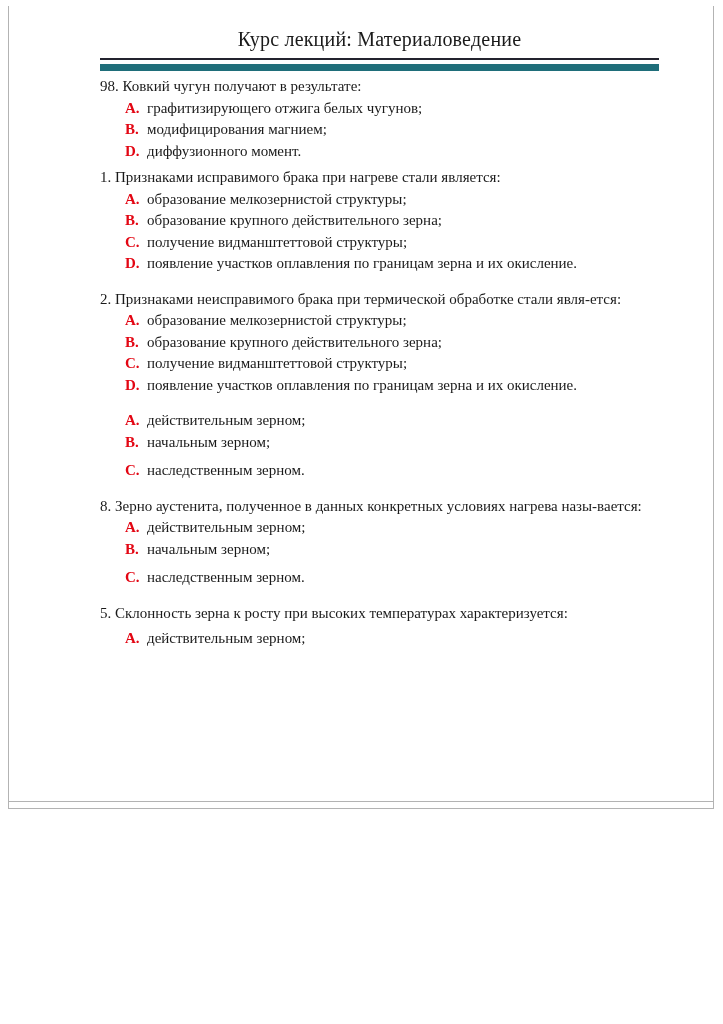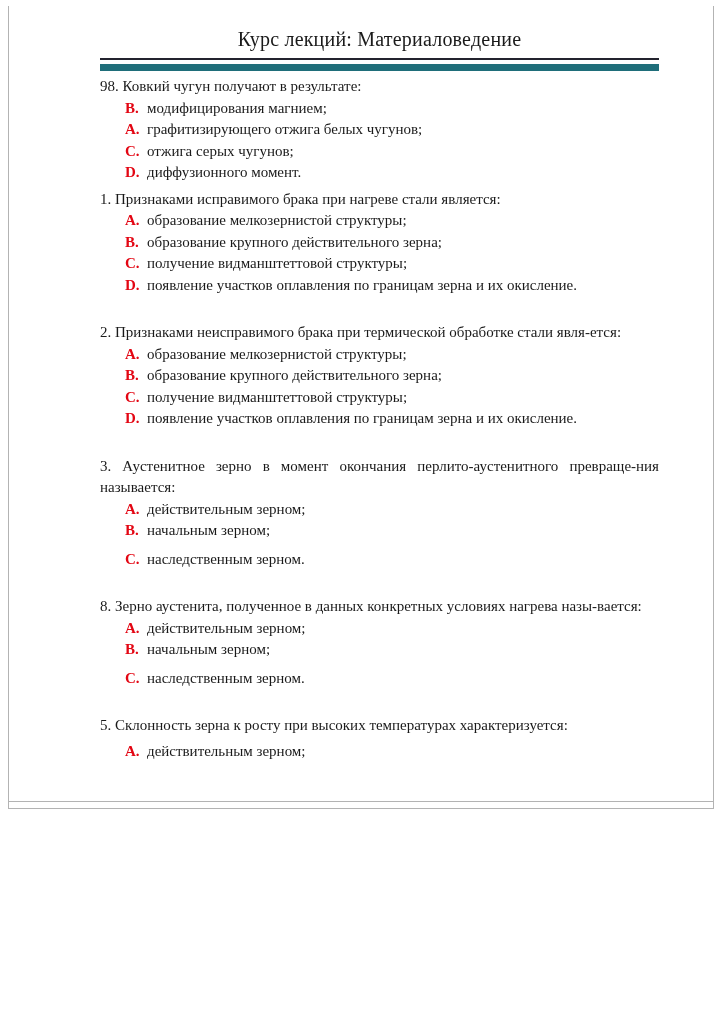--- a/index.html
+++ b/index.html
@@ -31,21 +31,21 @@
   }
   .frame-inner-bottom {
     position: absolute; left: 8px; right: 9px; bottom: 17px;
     border-top: 1px solid #b3b3b3;
     pointer-events: none;
   }
   .header-title { text-align: center; font-size: 20px; line-height: 27px; letter-spacing: .2px; }
   .header-rule { border-top: 2px solid #23232e; margin-top: 5px; }
   .header-accent-bar { height: 7px; background: var(--header-bar); margin-top: 4px; }
   .content { flex: 1 1 auto; font-size: 15px; line-height: 21.5px; }
-  .question { margin-top: 26px; }
+  .question { margin-top: 14px; }
   .question.first, .question.after-section { margin-top: 5px; }
   .q-text { text-align: justify; }
   .option { padding-left: 25px; }
   .option .letter { display: inline-block; width: 22px; color: var(--option-letter); font-weight: bold; }
   .option.gap-top { margin-top: 7px; }
   .options.spaced .option { margin-top: 4px; }
   .section-title {
     margin-top: 24px;
     text-align: center;
     color: var(--section-heading);
@@ -67,23 +67,22 @@
     <div class="header-title">Курс лекций: Материаловедение</div>
     <div class="header-rule"></div>
     <div class="header-accent-bar"></div>
   </header>
 
   <main class="content">
 
     <section class="question first">
       <p class="q-text">98. Ковкий чугун получают в результате:</p>
       <div class="options">
+        <p class="option"><span class="letter">A.</span><span>графитизирующего отжига белых чугунов;</span></p>
         <p class="option"><span class="letter">B.</span><span>модифицирования магнием;</span></p>
-        <p class="option"><span class="letter">A.</span><span>графитизирующего отжига белых чугунов;</span></p>
-        <p class="option"><span class="letter">C.</span><span>отжига серых чугунов;</span></p>
         <p class="option"><span class="letter">D.</span><span>диффузионного момент.</span></p>
       </div>
     </section>
 
 
     <section class="question after-section">
       <p class="q-text">1. Признаками исправимого брака при нагреве стали является:</p>
       <div class="options">
         <p class="option"><span class="letter">A.</span><span>образование мелкозернистой структуры;</span></p>
         <p class="option"><span class="letter">B.</span><span>образование крупного действительного зерна;</span></p>
@@ -96,21 +95,20 @@
       <p class="q-text">2. Признаками неисправимого брака при термической обработке стали явля-ется:</p>
       <div class="options">
         <p class="option"><span class="letter">A.</span><span>образование мелкозернистой структуры;</span></p>
         <p class="option"><span class="letter">B.</span><span>образование крупного действительного зерна;</span></p>
         <p class="option"><span class="letter">C.</span><span>получение видманштеттовой структуры;</span></p>
         <p class="option"><span class="letter">D.</span><span>появление участков оплавления по границам зерна и их окисление.</span></p>
       </div>
     </section>
 
     <section class="question">
-      <p class="q-text">3. Аустенитное зерно в момент окончания перлито-аустенитного превраще-ния называется:</p>
       <div class="options">
         <p class="option"><span class="letter">A.</span><span>действительным зерном;</span></p>
         <p class="option"><span class="letter">B.</span><span>начальным зерном;</span></p>
         <p class="option gap-top"><span class="letter">C.</span><span>наследственным зерном.</span></p>
       </div>
     </section>
 
     <section class="question">
       <p class="q-text">8. Зерно аустенита, полученное в данных конкретных условиях нагрева назы-вается:</p>
       <div class="options">

